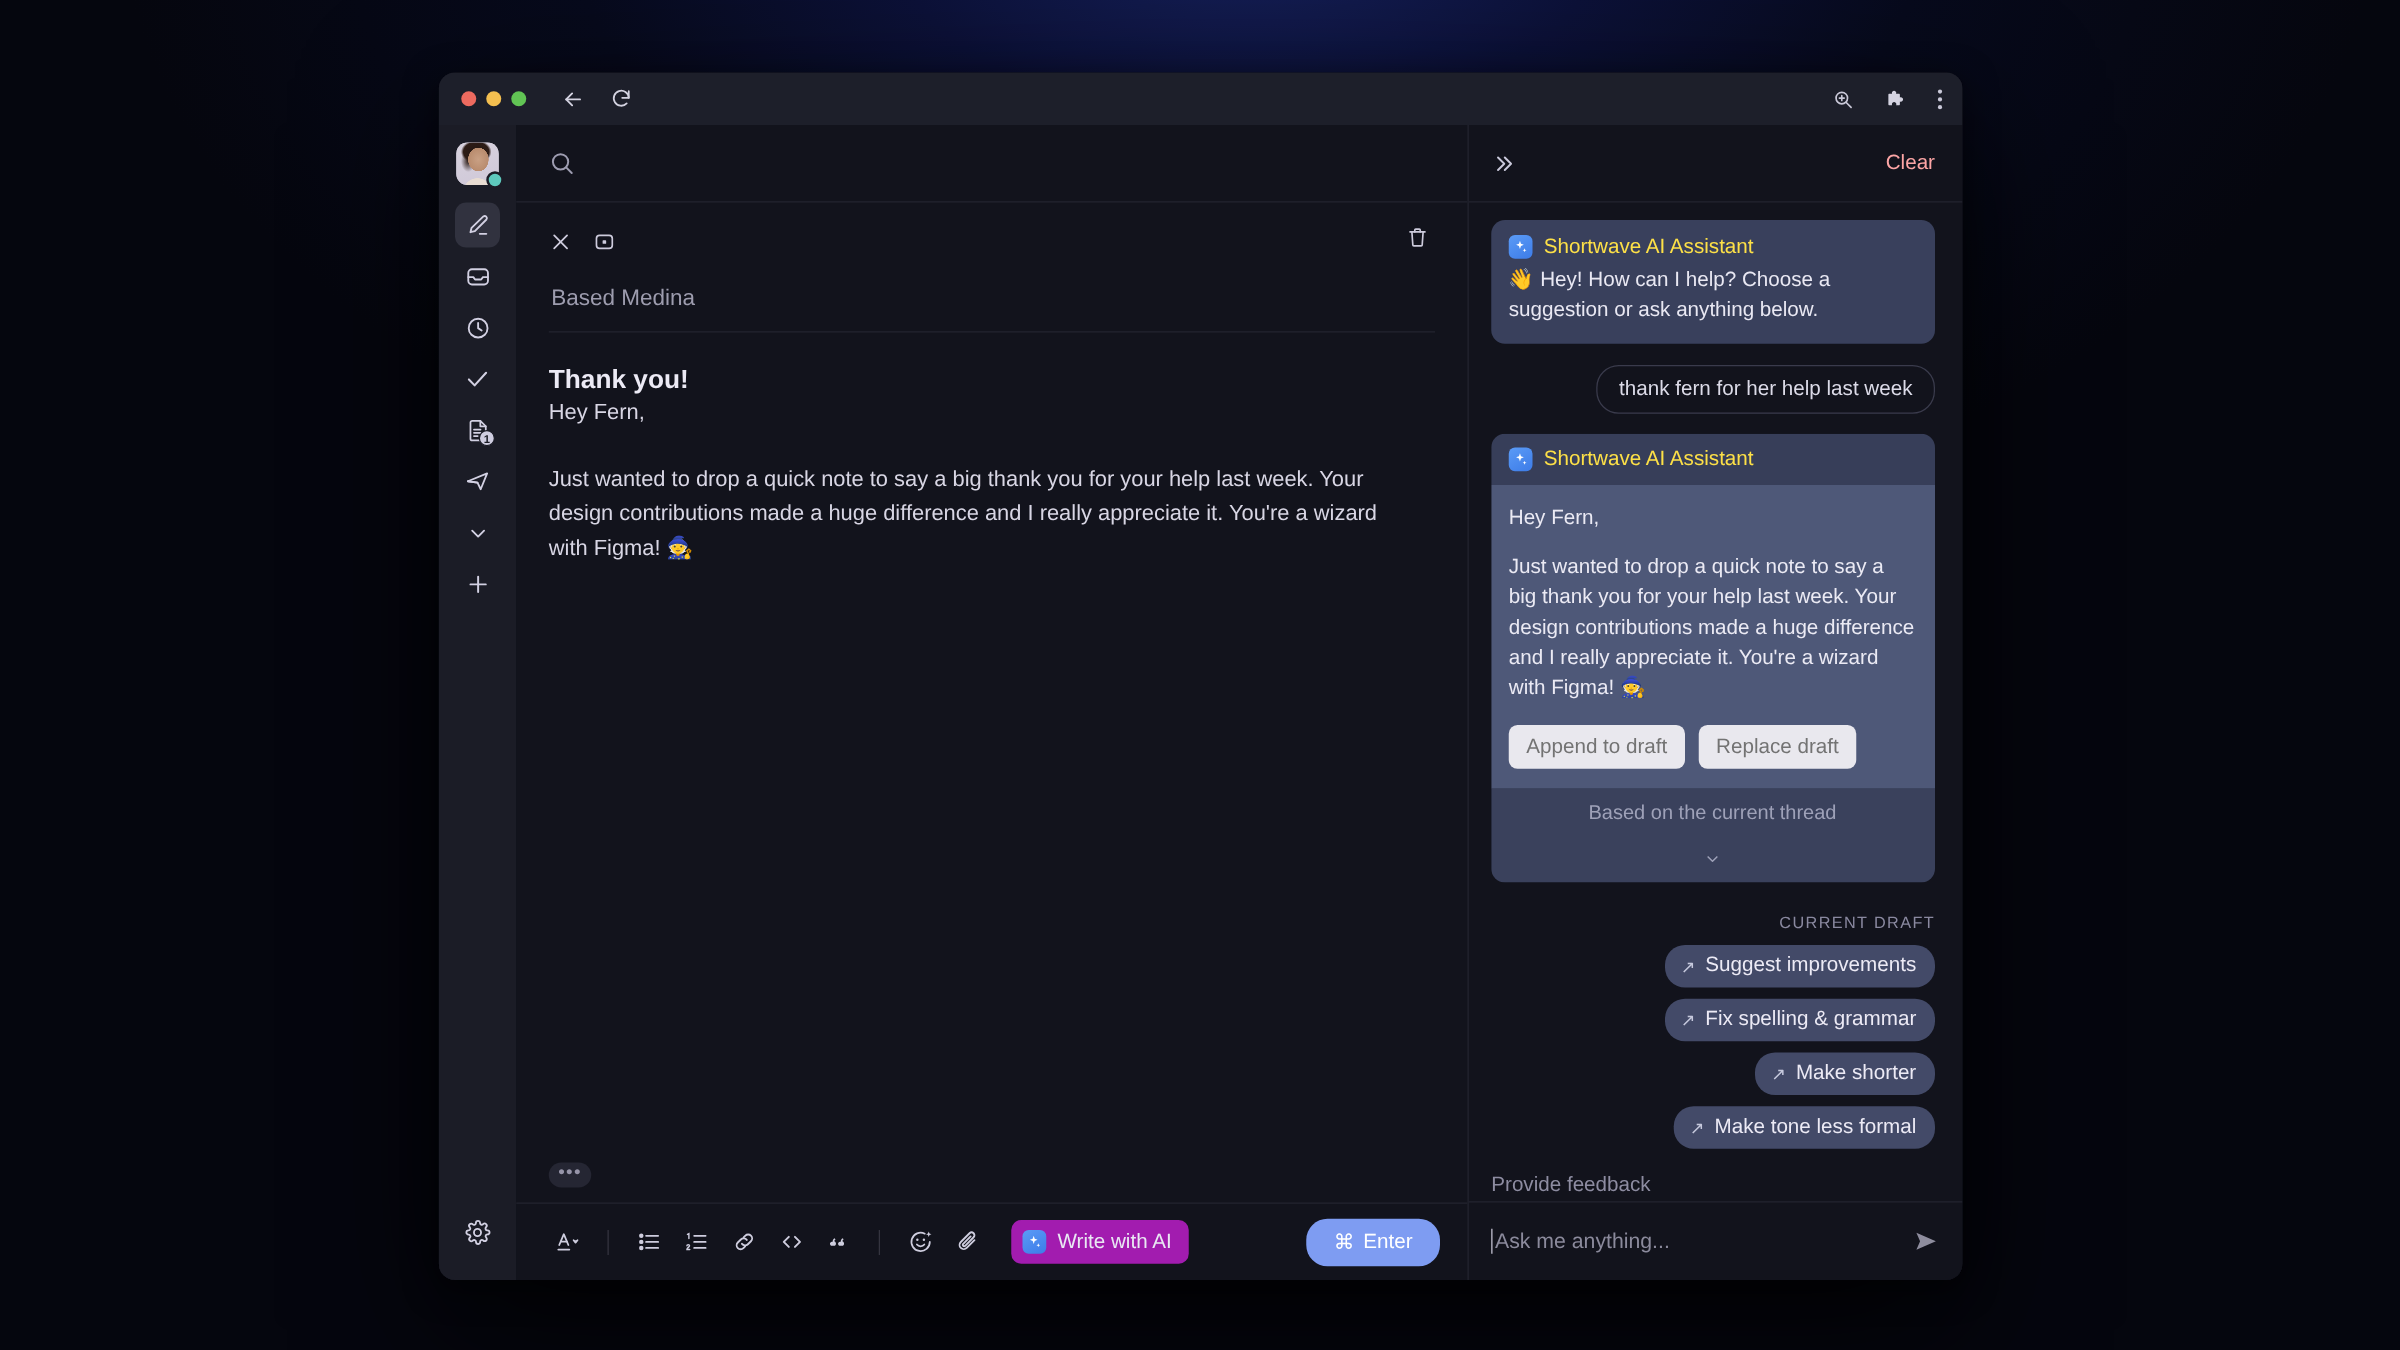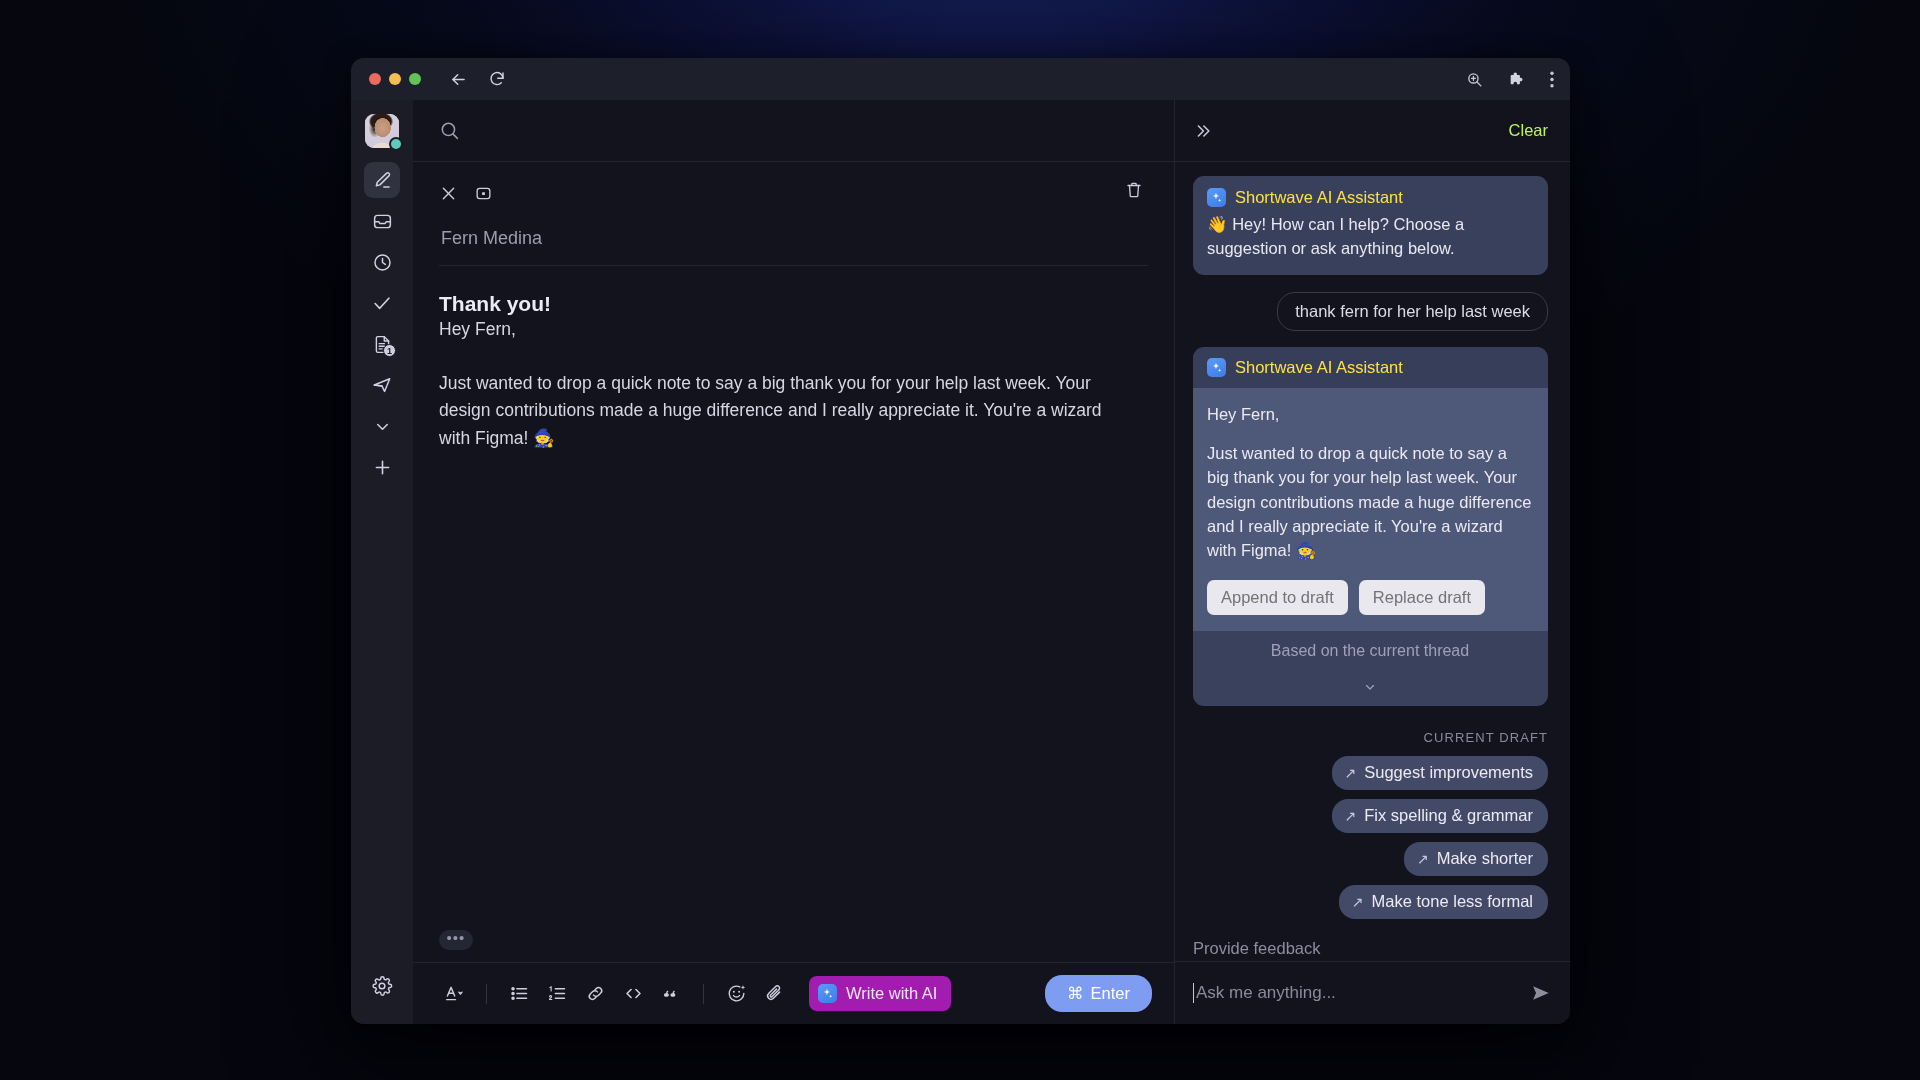--- a/index.html
+++ b/index.html
@@ -166,21 +166,21 @@
     background: #12131c;
     border-left: 1px solid #23242f;
     display: flex; flex-direction: column;
   }
   .panel-head {
     height: 62px; flex: 0 0 62px;
     display: flex; align-items: center; justify-content: space-between;
     padding: 0 22px 0 18px;
     border-bottom: 1px solid #23242f;
   }
-  .panel-head .clear { color: #bef264; font-size: 16.5px; }
+  .panel-head .clear { color: #fca5a5; font-size: 16.5px; }
   .panel-body { flex: 1; padding: 14px 22px 0 18px; min-height: 0; display: flex; flex-direction: column; }
 
   .ai-greet {
     background: #39405c; border-radius: 11px;
     padding: 12px 15px 14px 14px; margin-bottom: 17px;
   }
   .ai-name-row { display: flex; align-items: center; gap: 9px; margin-bottom: 6px; }
   .ai-name { color: #fde047; font-size: 16.5px; }
   .ai-greet-text { color: #e9e8f3; font-size: 16.5px; line-height: 1.45; }
 
@@ -400,21 +400,21 @@
               </svg>
           </span>
           <span class="ic trash">
             <svg width="20" height="20" viewBox="0 0 24 24" fill="none" stroke="#cdcbdc" stroke-width="1.6" stroke-linecap="round" stroke-linejoin="round">
                 <path d="M4.8 6.6h14.4"></path>
                 <path d="M9.4 6.6V4.9c0-.5.4-.9.9-.9h3.4c.5 0 .9.4.9.9v1.7"></path>
                 <path d="M6.6 6.6l.9 12.5c0 .5.5.9 1 .9h7c.5 0 1-.4 1-.9l.9-12.5"></path>
               </svg>
           </span>
         </div>
-        <div class="recipient">Fern Medina</div>
+        <div class="recipient">Based Medina</div>
       </div>
 
       <div class="body-scroll">
         <div class="mail-subject">Thank you!</div>
         <div class="mail-p">Hey Fern,</div>
         <div class="mail-p">Just wanted to drop a quick note to say a big thank you for your help last week. Your design contributions made a huge difference and I really appreciate it. You're a wizard with Figma! 🧙</div>
       </div>
 
       <div class="ellipsis-btn">•••</div>
 

